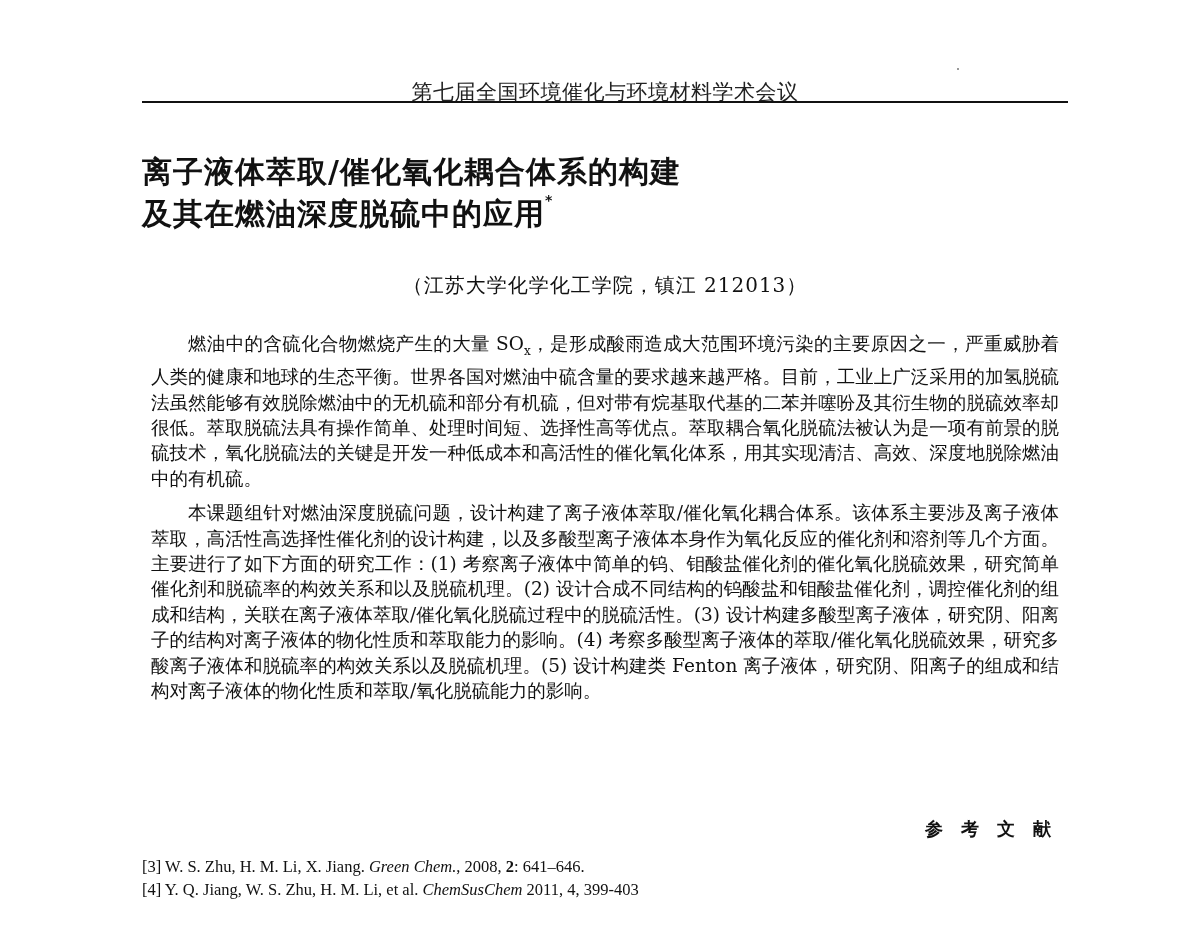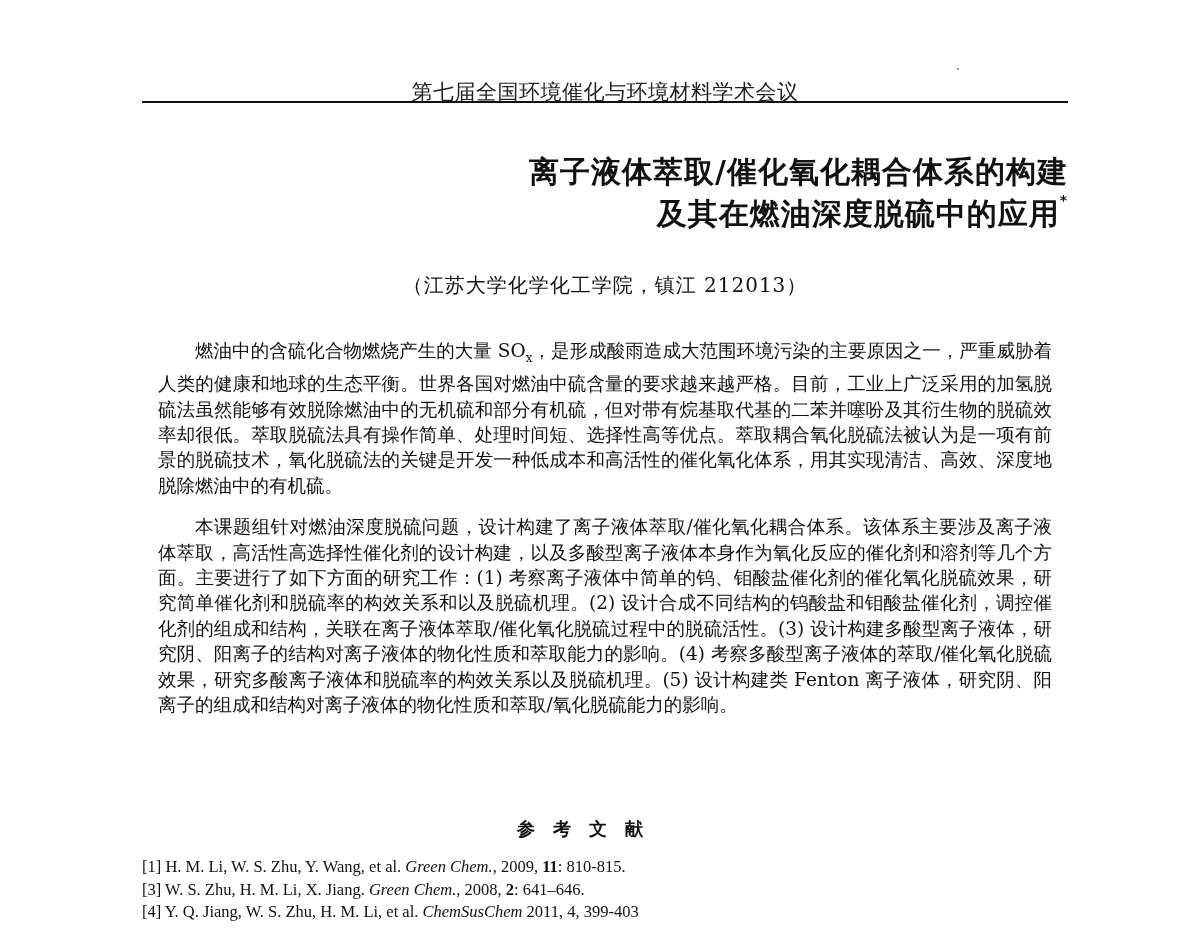--- a/index.html
+++ b/index.html
@@ -11,42 +11,42 @@
   .running-header {
     position: absolute; left: 142px; top: 78px; width: 926px;
     text-align: center; font-size: 21px; letter-spacing: 0.5px;
     font-family: "DejaVu Sans", sans-serif; color: #222;
   }
   .header-rule {
     position: absolute; left: 142px; top: 101px; width: 926px; height: 2px; background: #111;
   }
   .speck { position: absolute; left: 957px; top: 68px; width: 2px; height: 2px; background: #999; }
   .title {
-    position: absolute; left: 142px; width: 926px; text-align: right;
+    position: absolute; left: 142px; width: 926px; text-align: left;
     font-family: "DejaVu Sans", sans-serif; font-weight: bold; font-size: 30px;
     letter-spacing: 1px; color: #111;
   }
   .title.l1 { top: 152px; }
   .title.l2 { top: 194px; }
   .title sup { font-size: 14px; vertical-align: top; position: relative; top: -2px; }
   .author {
     position: absolute; left: 142px; width: 926px; top: 240px; text-align: center;
     font-size: 19px; letter-spacing: 2px;
   }
   .affil {
     position: absolute; left: 142px; width: 926px; top: 272px; text-align: center;
     font-size: 20px; letter-spacing: 1px;
   }
   .body-text {
     position: absolute; left: 142px; top: 322px; width: 926px;
     font-size: 18.5px; line-height: 25.4px; text-align: justify; color: #111;
   }
-  .body-text p { margin: 16px; text-indent: 2em; }
+  .body-text p { margin: 9px; text-indent: 2em; }
   .refs-title {
-    position: absolute; left: 126px; width: 926px; top: 817px; text-align: center;
+    position: absolute; left: 143px; width: 926px; top: 817px; text-align: right;
     font-family: "DejaVu Sans", sans-serif; font-weight: bold; font-size: 18px; letter-spacing: 18px;
   }
   .refs {
     position: absolute; left: 142px; top: 856px; width: 926px;
     font-family: "Liberation Serif", serif; font-size: 16.5px; line-height: 22.5px;
   }
   .refs .ref { white-space: nowrap; }
   .refs i { font-style: italic; }
   .refs b { font-weight: bold; }
 </style>
@@ -65,25 +65,20 @@
 
   <div class="body-text">
     <p><span>燃油中的含硫化合物燃烧产生的大量 SO</span><sub style="font-size:12px;">x</sub><span>，是形成酸雨造成大范围环境污染的主要原因之一，严重威胁着人类的健康和地球的生态平衡。世界各国对燃油中硫含量的要求越来越严格。目前，工业上广泛采用的加氢脱硫法虽然能够有效脱除燃油中的无机硫和部分有机硫，但对带有烷基取代基的二苯并噻吩及其衍生物的脱硫效率却很低。萃取脱硫法具有操作简单、处理时间短、选择性高等优点。萃取耦合氧化脱硫法被认为是一项有前景的脱硫技术，氧化脱硫法的关键是开发一种低成本和高活性的催化氧化体系，用其实现清洁、高效、深度地脱除燃油中的有机硫。</span></p>
     <p>本课题组针对燃油深度脱硫问题，设计构建了离子液体萃取/催化氧化耦合体系。该体系主要涉及离子液体萃取，高活性高选择性催化剂的设计构建，以及多酸型离子液体本身作为氧化反应的催化剂和溶剂等几个方面。主要进行了如下方面的研究工作：(1) 考察离子液体中简单的钨、钼酸盐催化剂的催化氧化脱硫效果，研究简单催化剂和脱硫率的构效关系和以及脱硫机理。(2) 设计合成不同结构的钨酸盐和钼酸盐催化剂，调控催化剂的组成和结构，关联在离子液体萃取/催化氧化脱硫过程中的脱硫活性。(3) 设计构建多酸型离子液体，研究阴、阳离子的结构对离子液体的物化性质和萃取能力的影响。(4) 考察多酸型离子液体的萃取/催化氧化脱硫效果，研究多酸离子液体和脱硫率的构效关系以及脱硫机理。(5) 设计构建类 Fenton 离子液体，研究阴、阳离子的组成和结构对离子液体的物化性质和萃取/氧化脱硫能力的影响。</p>
   </div>
 
   <div class="refs-title">参考文献</div>
 
   <div class="refs">
     <div class="ref">
-      <span>[1]</span>
-      <span>H. M. Li, W. S. Zhu, Y. Wang, et al.</span>
-      <i>Green Chem.</i><span>, 2009, </span><b>11</b><span>: 810-815.</span>
-    </div>
-    <div class="ref">
       <span>[3]</span>
       <span>W. S. Zhu, H. M. Li, X. Jiang.</span>
       <i>Green Chem.</i><span>, 2008, </span><b>2</b><span>: 641–646.</span>
     </div>
     <div class="ref">
       <span>[4]</span>
       <span>Y. Q. Jiang, W. S. Zhu, H. M. Li, et al.</span>
       <i>ChemSusChem</i><span> 2011, </span><span>4</span><span>, 399-403</span>
     </div>
   </div>

